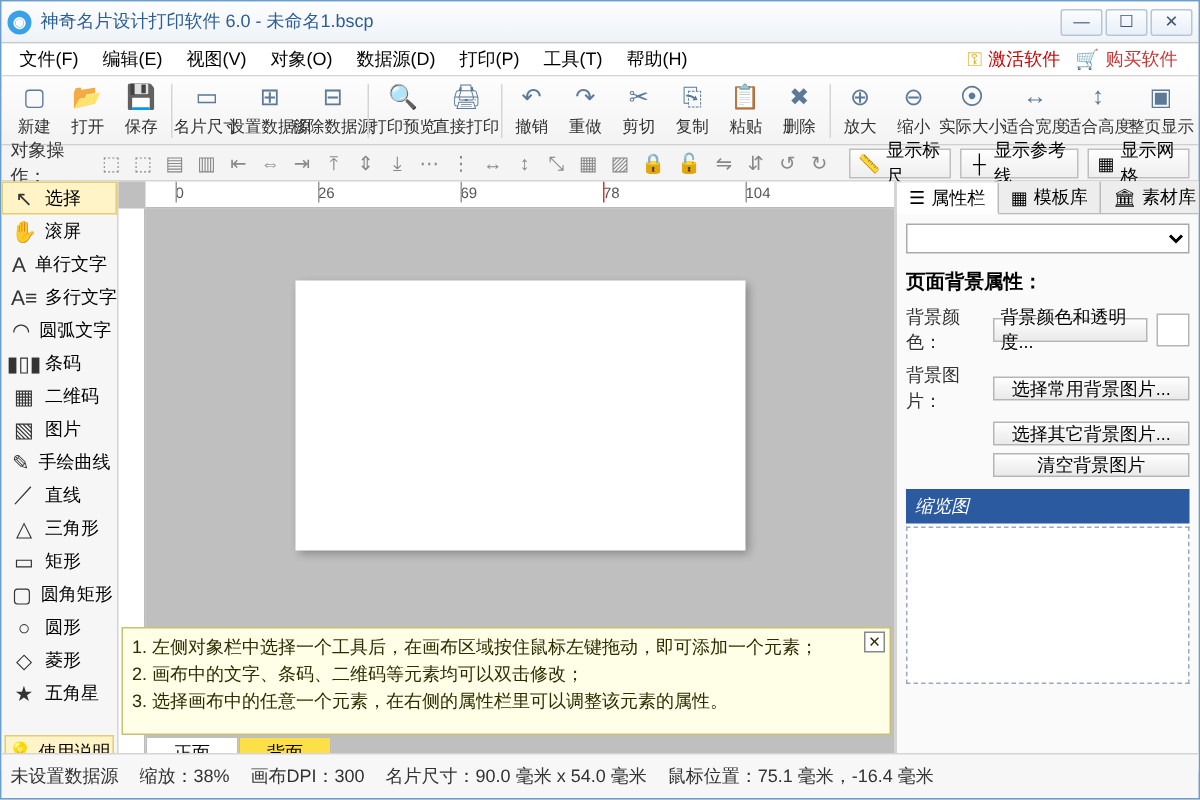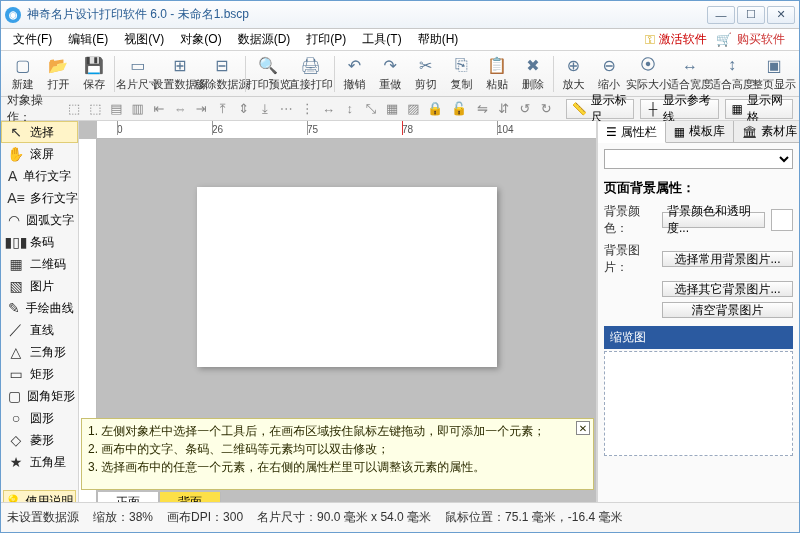--- a/index.html
+++ b/index.html
@@ -73,21 +73,21 @@
 .rtab { flex:0 0 auto; padding:3px 8px; display:flex;align-items:center;gap:4px; border-right:1px solid #bbb; cursor:pointer; background:#ededed;}
 .rtab.sel{ background:#fff; border-bottom:1px solid #fff; position:relative; top:1px;}
 .rtab .ric{font-size:12px;}
 .rcontent { flex:1; background:#fafafa; padding:6px; overflow:auto;}
 .rcontent select{ width:100%; height:20px; border:1px solid #aaa; background:#fff;}
 .sect-title{ font-weight:bold; margin:10px 0 6px; color:#000; font-size:13px;}
 .proprow{ display:flex; align-items:center; gap:6px; margin-bottom:5px;}
 .proprow .pl{ width:52px; color:#333;}
 .propbtn{ flex:1; height:16px; background:linear-gradient(#fefefe,#e9e9e9); border:1px solid #b5b5b5; cursor:pointer; display:flex;align-items:center;justify-content:center;padding:0 4px;}
 .colorbox{ width:22px;height:22px;border:1px solid #b5b5b5;background:#fff;}
-.thumb-head{ background:#2b5aa0; color:#fff; padding:3px 6px; margin-top:8px;}
+.thumb-head{ background:#2b5aa0; color:#fff; padding:3px 6px; margin-top:8px;font-style:italic;}
 .thumb-box{ height:105px; border:1px dashed #9aa9bf; background:#fff; margin-top:2px;}
 
 
 .status { position:absolute; left:0; right:0; bottom:0; height:30px; background:#f7f7f7; border-top:1px solid #d5d5d5; display:flex; align-items:center; padding:0 6px; gap:14px; color:#333;}
 .status .sseg{white-space:nowrap;}
 
 
 </style>
 </head>
 <body>
@@ -321,21 +321,21 @@
       <span class="bulb">💡</span>
       <span>使用说明</span>
     </div>
   </div>
 
   <div class="center">
     <div class="ruler-v"></div>
     <div class="ruler-h" id="ruler-h">
         <div class="tick" style="left: 20px;">0</div>
         <div class="tick" style="left: 115px;">26</div>
-        <div class="tick" style="left: 210px;">75</div>
+        <div class="tick" style="left: 210px;">69</div>
         <div class="tick red-tick" style="left: 305px;">78</div>
         <div class="tick" style="left: 400px;">104</div>
       </div>
     <div class="canvas-scroll">
       <div class="page"></div>
     </div>
 
     <div class="helpnote">
       <div class="hx">✕</div>
       <div>1. 左侧对象栏中选择一个工具后，在画布区域按住鼠标左键拖动，即可添加一个元素；</div>

